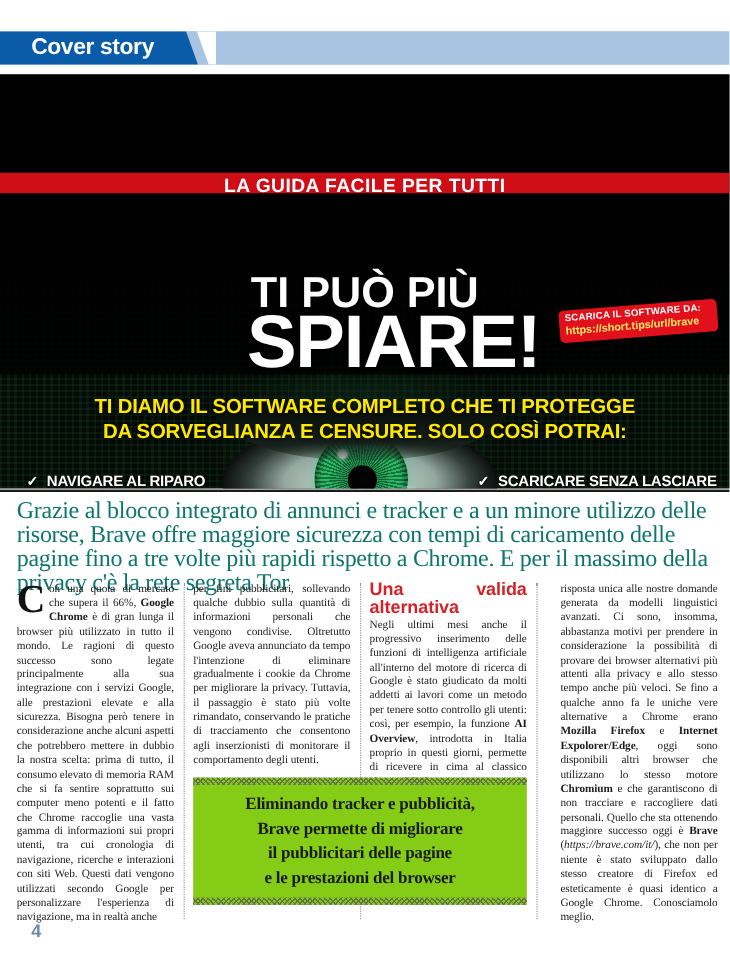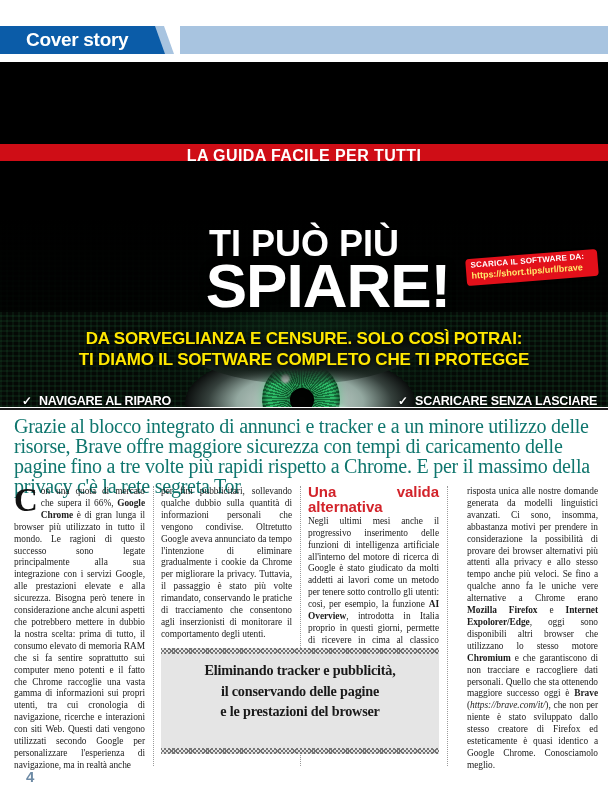--- a/index.html
+++ b/index.html
@@ -216,21 +216,21 @@
   .subhead-red{
     color:#d2232a;font-weight:bold;font-size:15px;
     font-family:"Liberation Sans", sans-serif;
   }
   b.in{font-weight:bold;}
   i.in{font-style:italic;}
 
   
   .pullquote{
     position:absolute;left:161px;top:648px;width:278px;height:106px;
-    background:#e5e5e5;
+    background:#84cc16;
     box-sizing:border-box;
     text-decoration:underline;
   }
   .zig{
     position:absolute;left:0;width:278px;height:6px;
     background:
       repeating-linear-gradient(135deg, #5b5b5b 0px, #5b5b5b 1px, transparent 1px, transparent 3px),
       repeating-linear-gradient(45deg, #5b5b5b 0px, #5b5b5b 1px, transparent 1px, transparent 3px);
     opacity:0.8;
   }
@@ -282,22 +282,22 @@
 
   <div class="headline2">TI PUÒ PIÙ</div>
   <div class="headline3">SPIARE!</div>
 
   <div class="badge">
     <div class="badge-l1">SCARICA IL SOFTWARE DA:</div>
     <div class="badge-l2">https://short.tips/url/brave</div>
   </div>
 
   <div class="subhead">
+    <div>TI DIAMO IL SOFTWARE COMPLETO CHE TI PROTEGGE</div>
     <div>DA SORVEGLIANZA E CENSURE. SOLO COSÌ POTRAI:</div>
-    <div>TI DIAMO IL SOFTWARE COMPLETO CHE TI PROTEGGE</div>
   </div>
 
   <div class="bullets left">
     <div class="bullet white">
       <span class="check">✓</span>
       <span>NAVIGARE AL RIPARO</span><br>
       
     </div>
 
   </div>
@@ -340,19 +340,20 @@
     <p>
       <span>risposta unica alle nostre domande generata da modelli linguistici avanzati. Ci sono, insomma, abbastanza motivi per prendere in considerazione la possibilità di provare dei browser alternativi più attenti alla privacy e allo stesso tempo anche più veloci. Se fino a qualche anno fa le uniche vere alternative a Chrome erano </span><b class="in">Mozilla Firefox</b><span> e </span><b class="in">Internet Expolorer/Edge</b><span>, oggi sono disponibili altri browser che utilizzano lo stesso motore </span><b class="in">Chromium</b><span> e che garantiscono di non tracciare e raccogliere dati personali. Quello che sta ottenendo maggiore successo oggi è </span><b class="in">Brave</b><span> (</span><i class="in">https://brave.com/it/</i><span>), che non per niente è stato sviluppato dallo stesso creatore di Firefox ed esteticamente è quasi identico a Google Chrome. Conosciamolo meglio.</span>
     </p>
   </div>
 </div>
 
 <div class="pullquote">
   <div class="zig zig-top"></div>
   <div class="pq-text">
     <div>Eliminando tracker e pubblicità,</div>
-    <div>il conservando delle pagine</div>
+    <div>Brave permette di migliorare</div>
+    <div>il pubblicitari delle pagine</div>
     <div>e le prestazioni del browser</div>
   </div>
   <div class="zig zig-bot"></div>
 </div>
 
 <div class="pagenum">4</div>
 
 </body></html>

